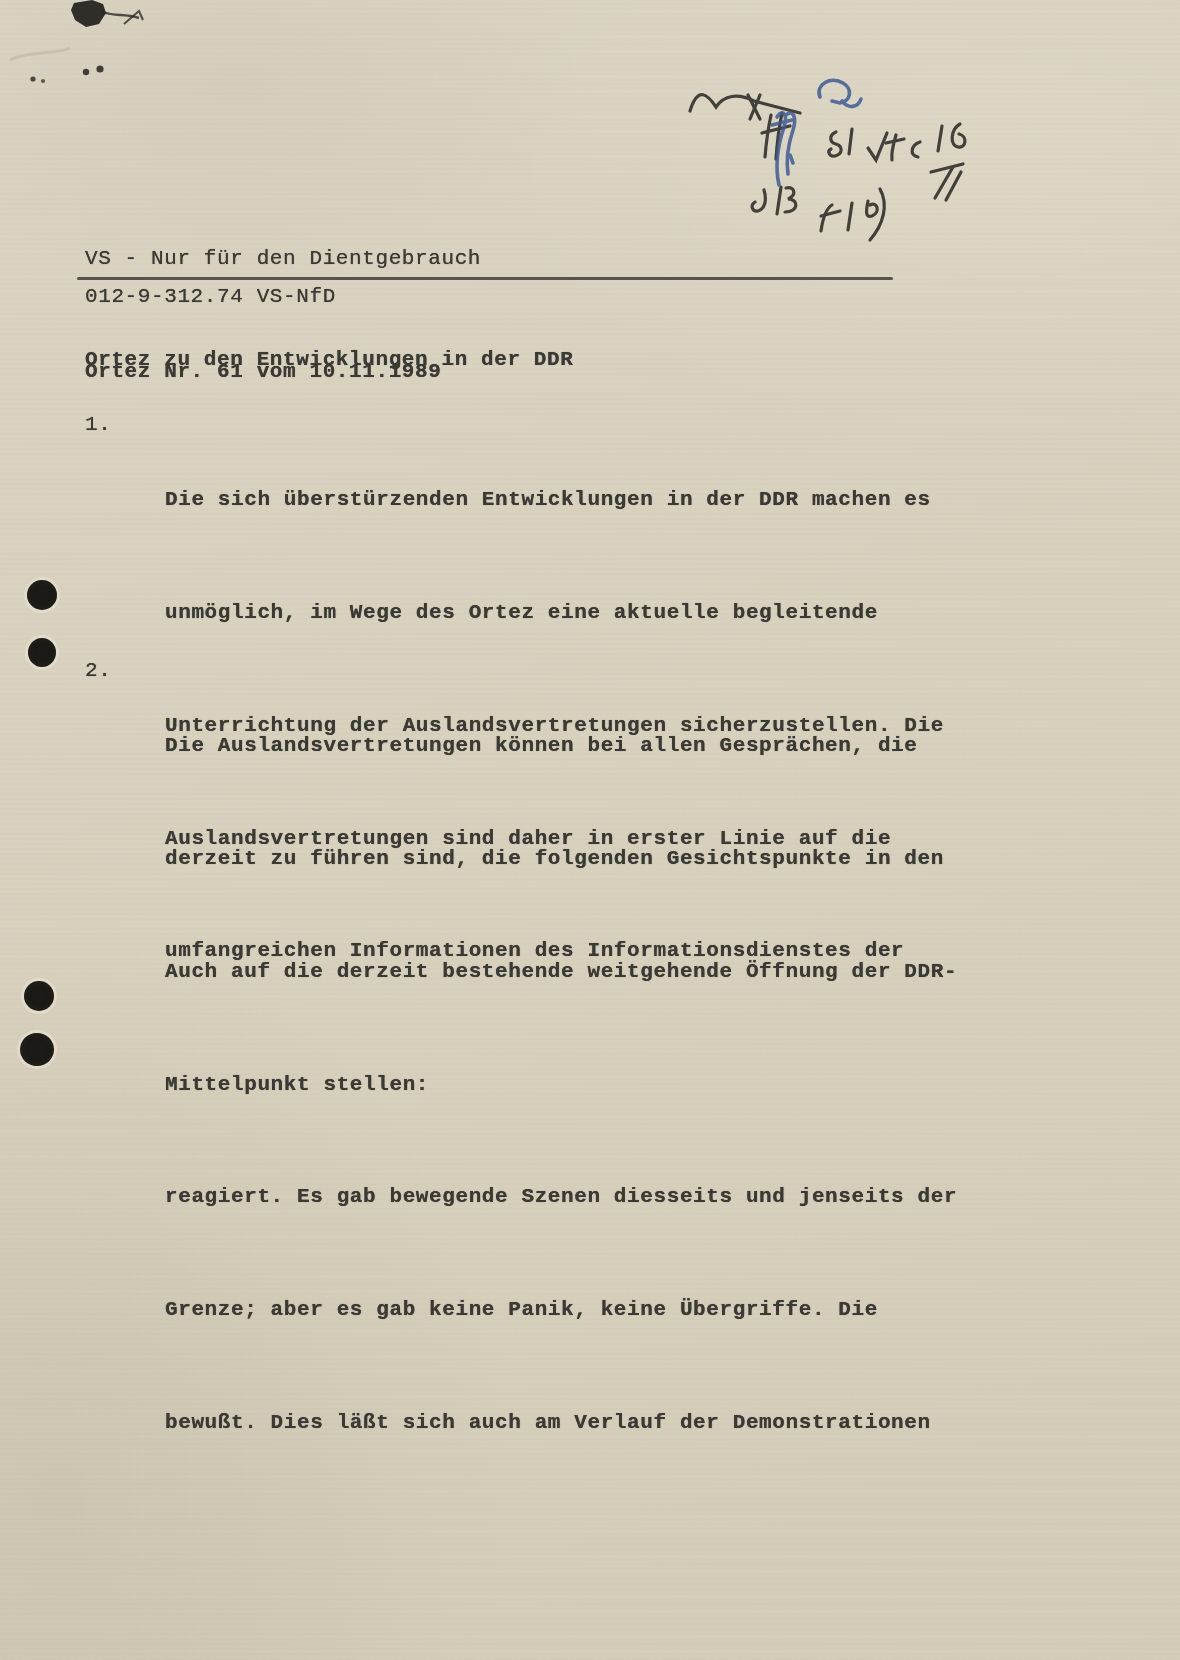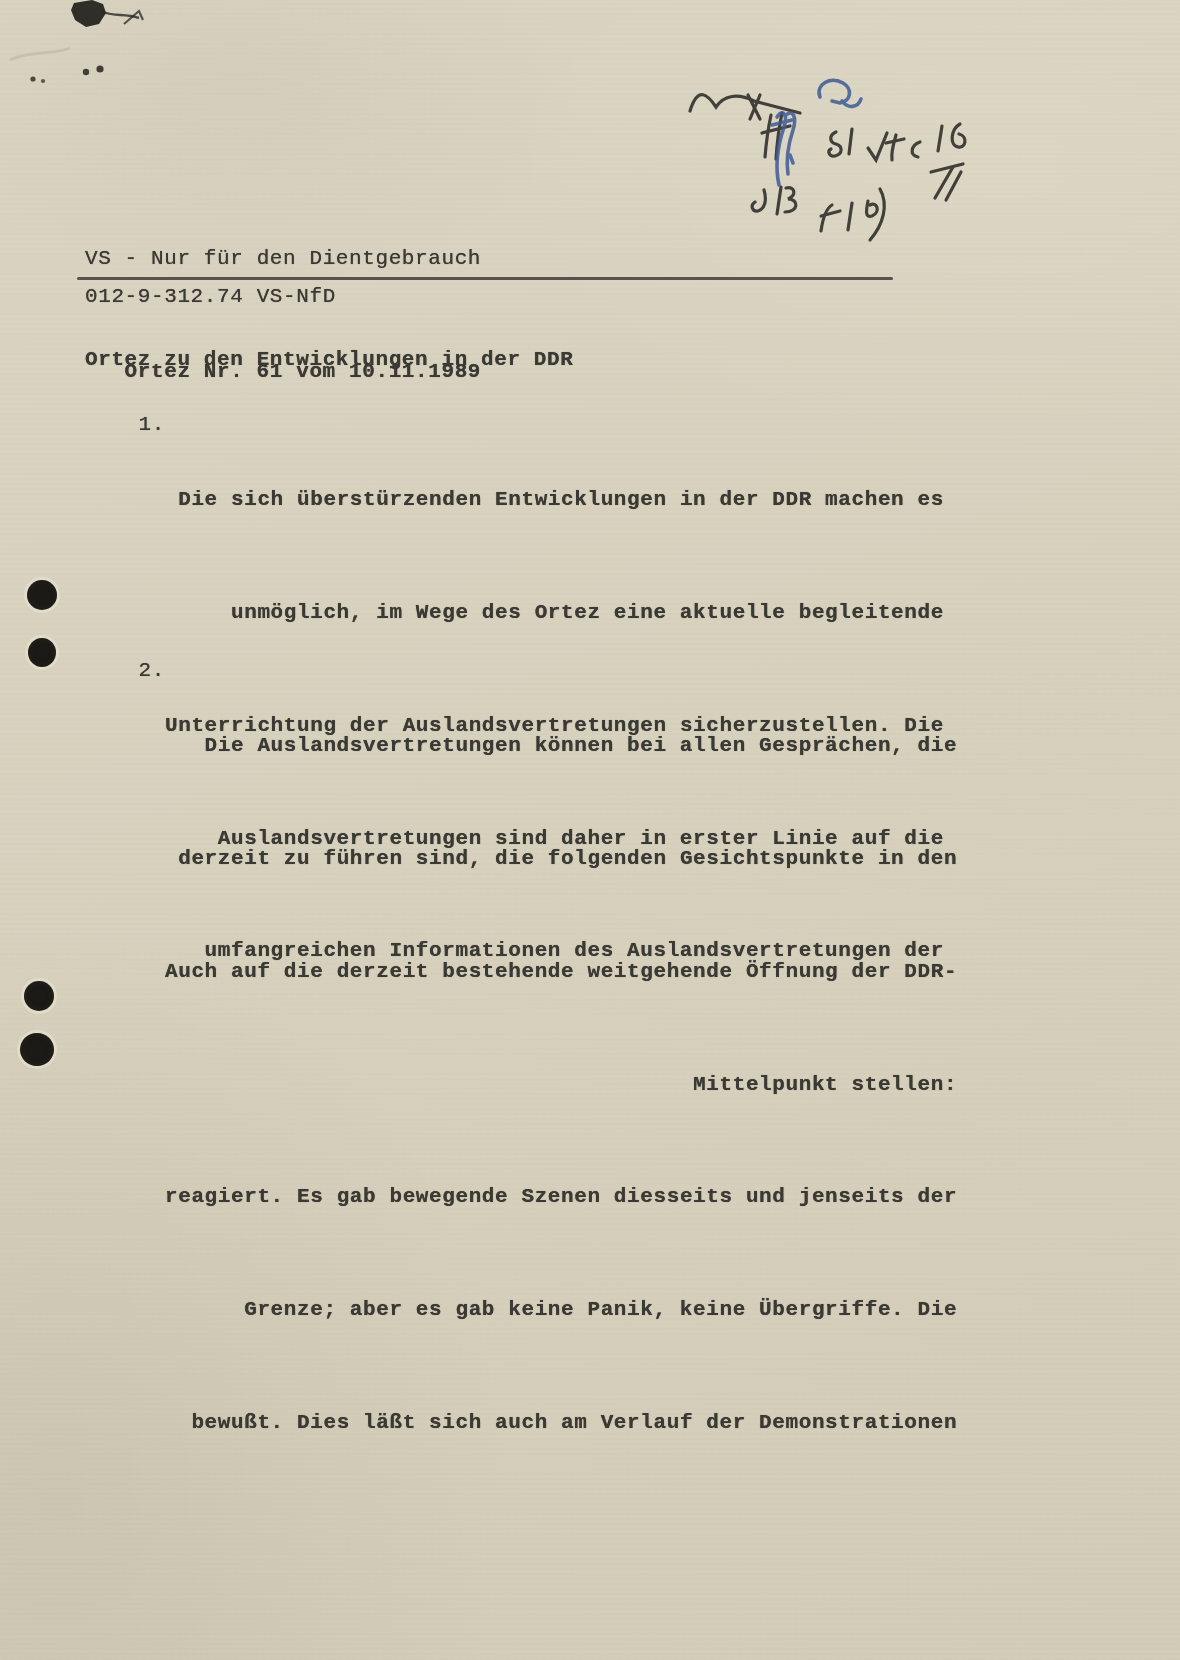--- a/index.html
+++ b/index.html
@@ -21,21 +21,20 @@
     background-image:
       repeating-linear-gradient(0deg, rgba(110,100,78,0.025) 0 2px, rgba(0,0,0,0) 2px 5px),
       repeating-linear-gradient(90deg, rgba(255,255,240,0.025) 0 3px, rgba(0,0,0,0) 3px 7px);
   }
   .tw{
     font-size:21px;
     letter-spacing:0.6px;
     line-height:37.6px;
     white-space:pre;
     text-shadow:0 0 0.7px rgba(52,50,45,0.85);
-    text-align:right;
   }
   .bold{font-weight:bold;}
   .abs{position:absolute;}
   .rule{position:absolute;left:77px;top:277px;width:816px;height:3px;background:#43423c;opacity:.88;border-radius:2px;}
   .para{position:absolute;display:flex;}
   .pnum{width:80px;flex:0 0 80px;}
   .plines{flex:1;font-weight:bold;}
   .hole{position:absolute;border-radius:50%;background:#1b1a16;box-shadow:0 0 0 3px rgba(235,230,212,0.55), 0 0 6px rgba(60,55,40,0.35) inset;}
   .hw-svg{position:absolute;pointer-events:none;}
 </style>
@@ -105,21 +104,21 @@
 
   <div class="abs tw bold" style="left:85px;top:341px">Ortez zu den Entwicklungen in der DDR</div>
 
   <div class="para tw" style="left:85px;top:406px">
     <div class="pnum">1.</div>
     <div class="plines">
       <div>Die sich überstürzenden Entwicklungen in der DDR machen es</div>
       <div>unmöglich, im Wege des Ortez eine aktuelle begleitende</div>
       <div>Unterrichtung der Auslandsvertretungen sicherzustellen. Die</div>
       <div>Auslandsvertretungen sind daher in erster Linie auf die</div>
-      <div>umfangreichen Informationen des Auslandsvertretungen der</div>
+      <div>umfangreichen Informationen des Informationsdienstes der</div>
     </div>
   </div>
 
   <div class="para tw" style="left:85px;top:652px">
     <div class="pnum">2.</div>
     <div class="plines">
       <div>Die Auslandsvertretungen können bei allen Gesprächen, die</div>
       <div>derzeit zu führen sind, die folgenden Gesichtspunkte in den</div>
       <div>Auch auf die derzeit bestehende weitgehende Öffnung der DDR-</div>
       <div>Mittelpunkt stellen:</div>

